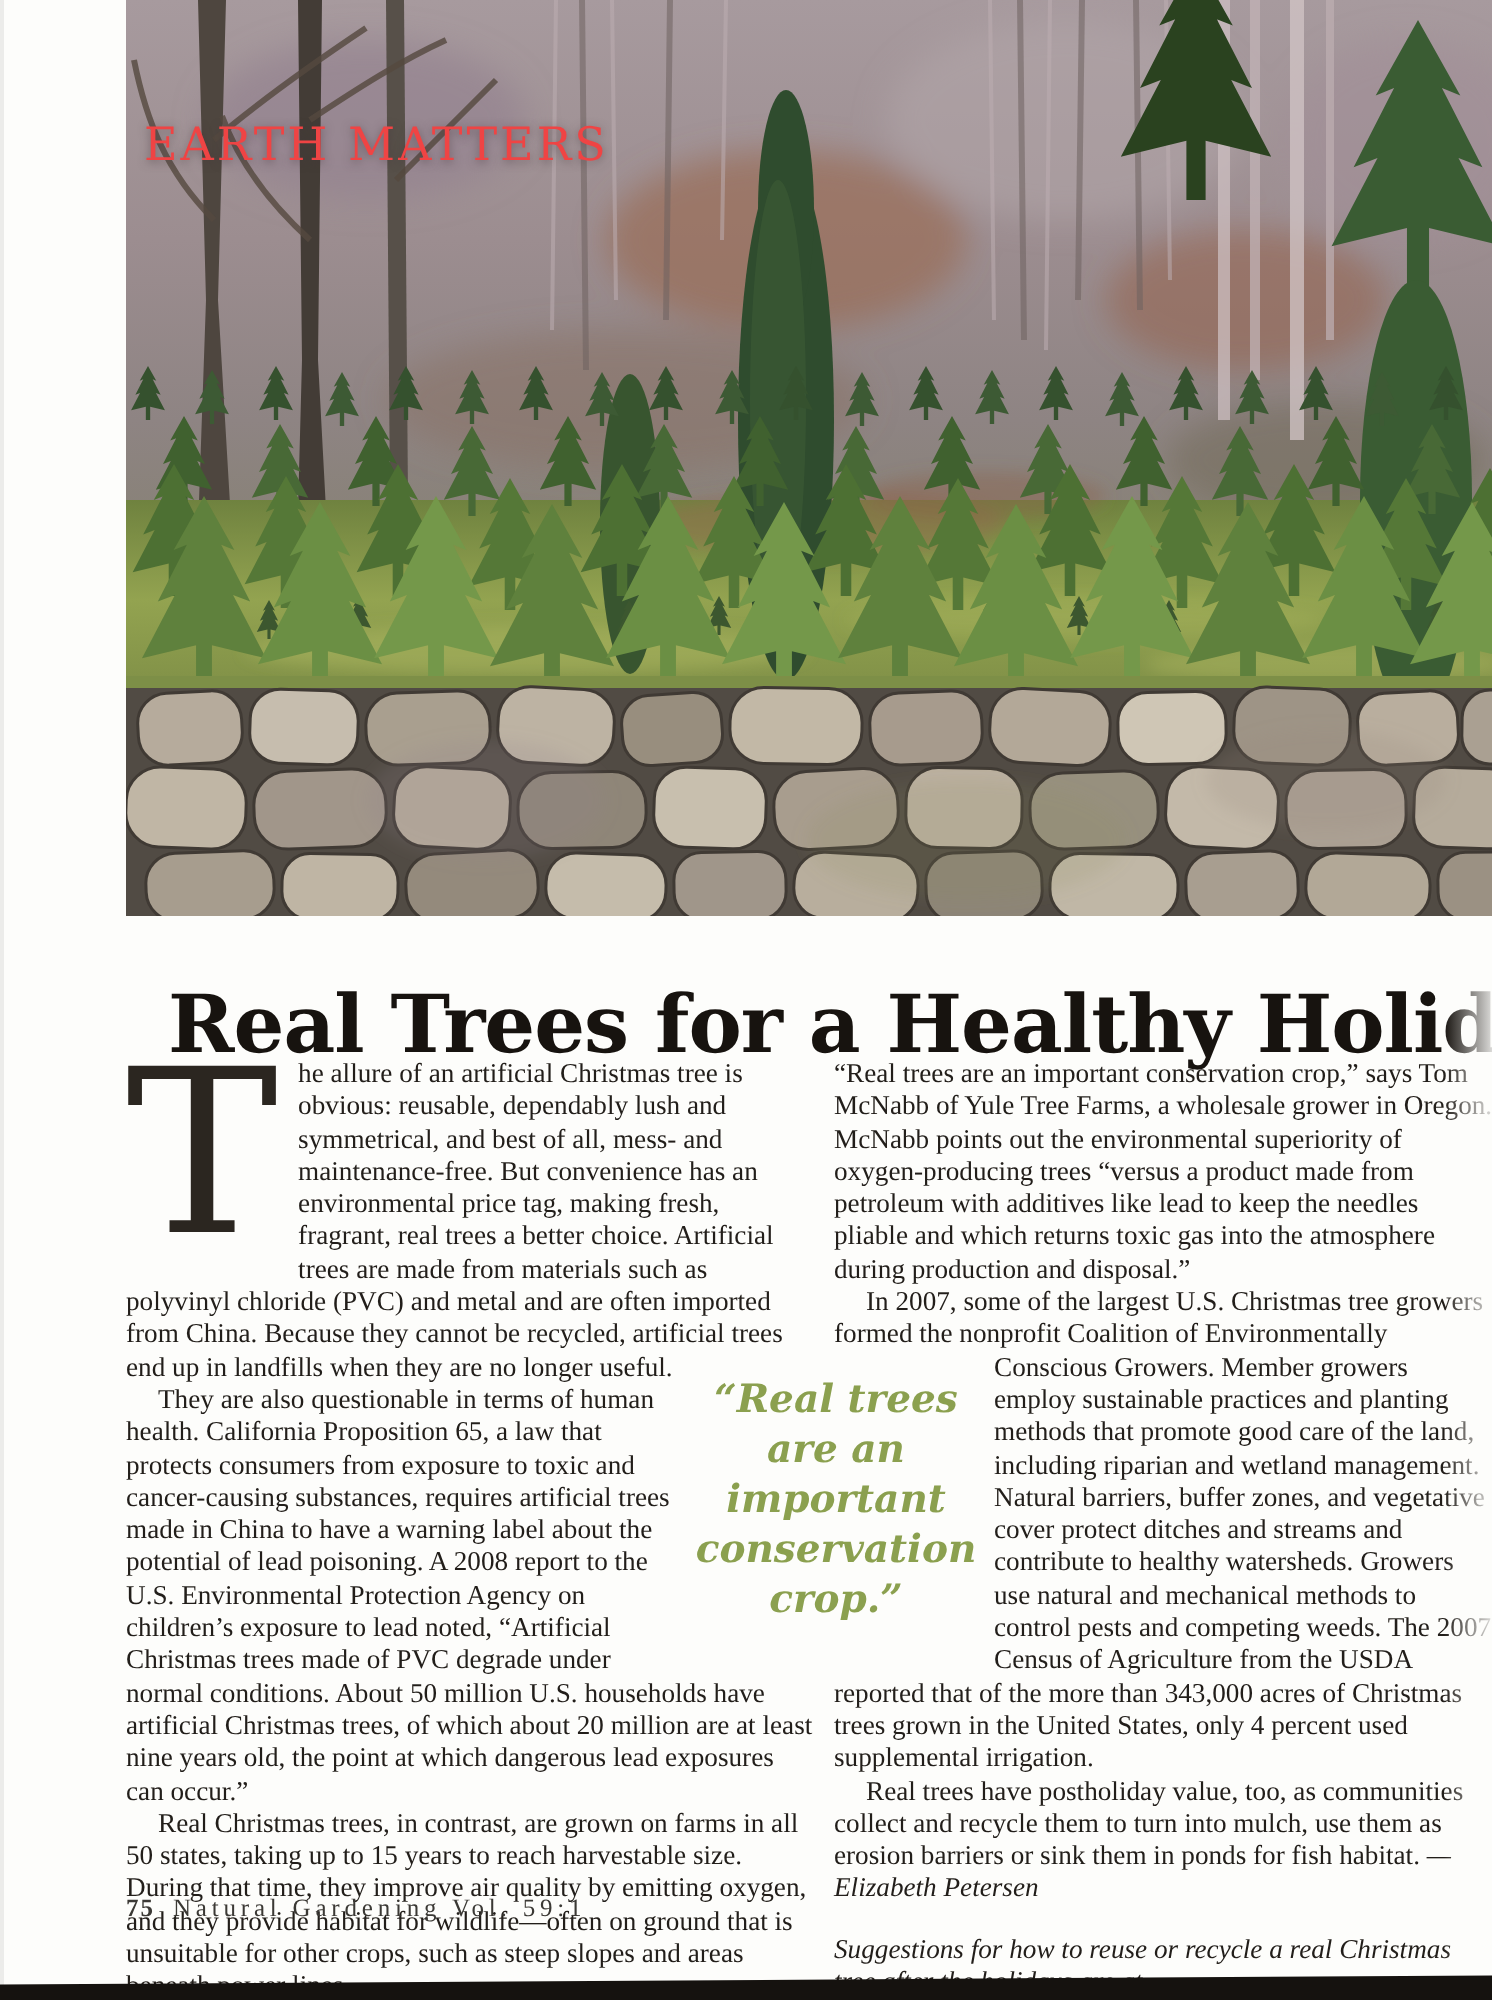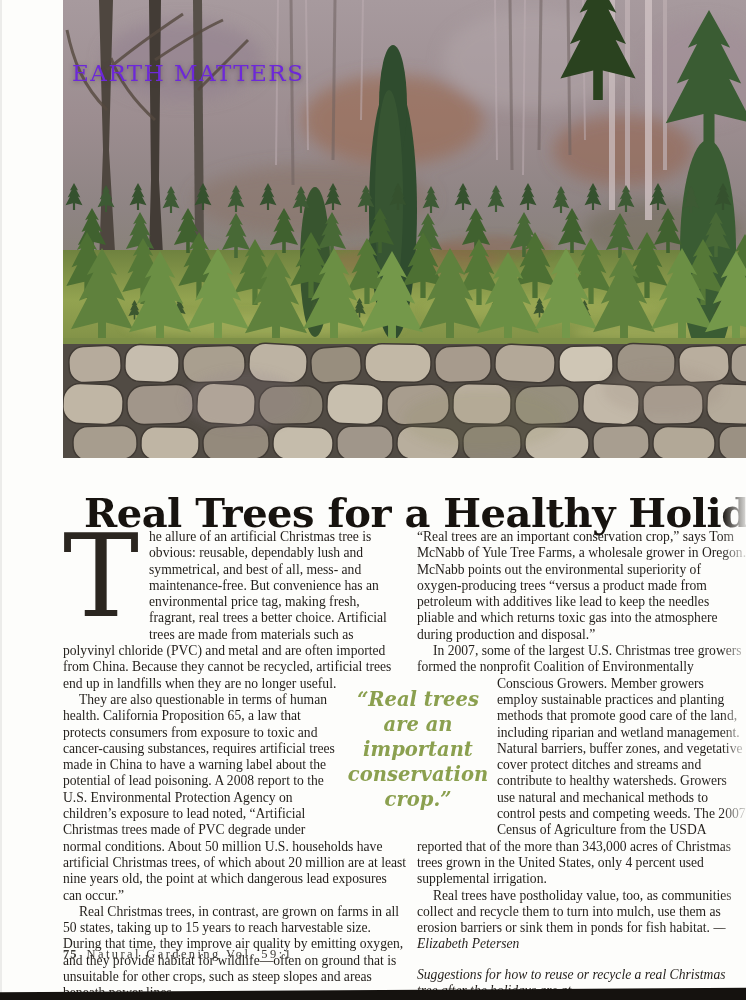--- a/index.html
+++ b/index.html
@@ -7,21 +7,21 @@
     width:746px;height:1000px;position:relative;overflow:hidden;
     background:#fdfdfb;
     font-family:"Liberation Serif", serif;
   }
   
   .photo{position:absolute;left:63px;top:0;width:683px;height:458px;overflow:hidden;}
   .photo svg{display:block;}
   .section-label{
     position:absolute;left:9px;top:60px;
     font-family:"DejaVu Serif", serif;font-size:23px;letter-spacing:1.5px;
-    color:#6d28d9;text-shadow:0 1px 5px rgba(70,55,60,.55);
+    color:#ef4444;text-shadow:0 1px 5px rgba(70,55,60,.55);
   }
   
   .headline{
     position:absolute;left:84px;top:462px;width:662px;
     font-family:"DejaVu Serif", serif;font-size:40px;letter-spacing:-0.5px;
     color:#17130f;white-space:nowrap;
   }
   
   .col{position:absolute;top:529px;font-size:13.6px;line-height:16.3px;color:#221e1a;}
   .col-left{left:63px;width:345px;}

